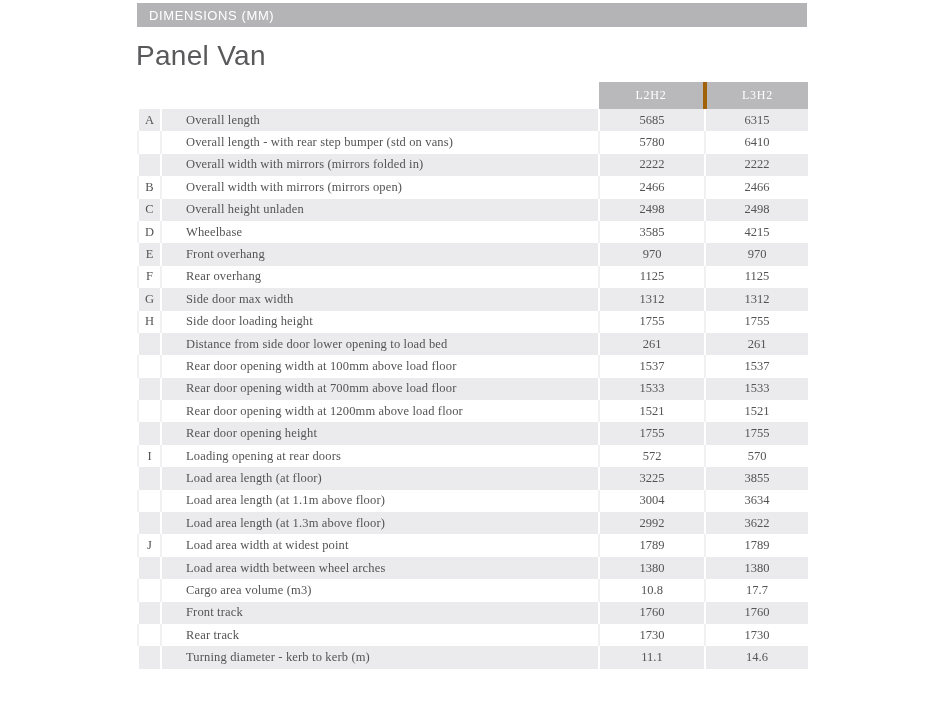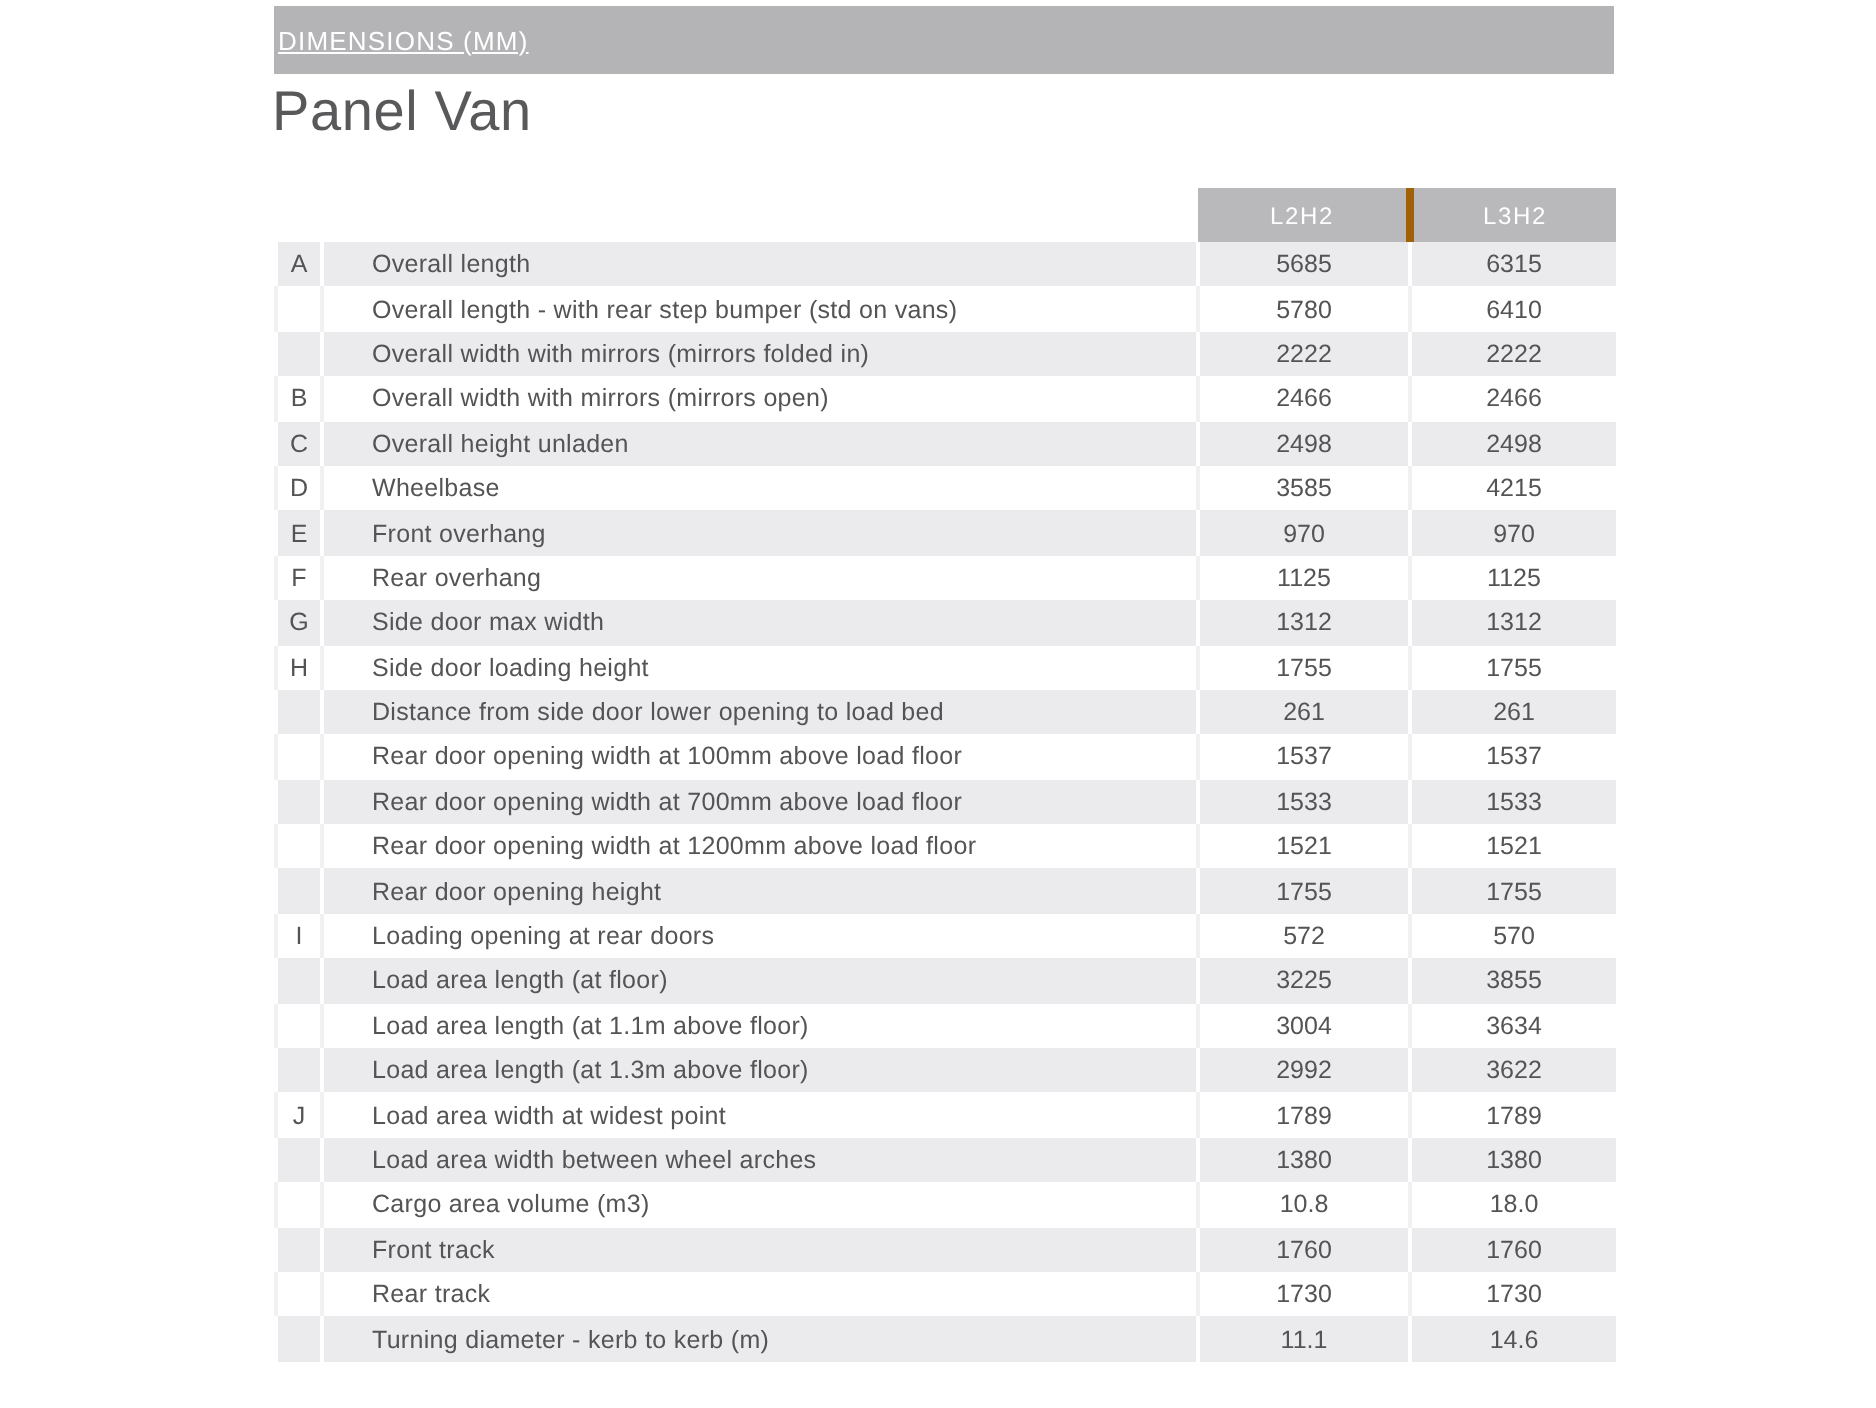--- a/index.html
+++ b/index.html
@@ -13,49 +13,49 @@
     width: 938px;
     height: 704px;
     background: #ffffff;
     overflow: hidden;
   }
   .section-bar {
     position: absolute;
     left: 137px;
     top: 3px;
     width: 670px;
-    height: 34px;
+    height: 24px;
     background: #b4b4b6;
     color: #ffffff;
     font-size: 13px;
     letter-spacing: 0.6px;
     display: flex;
     align-items: center;
-    padding-left: 2px;
+    padding-left: 12px;
     box-sizing: border-box;
-    text-decoration: underline;
   }
   .page-title {
     position: absolute;
     left: 136px;
     top: 40px;
     font-size: 28px;
     font-weight: 400;
     color: #59595b;
     letter-spacing: 0.3px;
   }
   table.dim-table {
     position: absolute;
     left: 137px;
-    top: 94px;
+    top: 82px;
     width: 670px;
     border-collapse: collapse;
     table-layout: fixed;
     font-size: 12.5px;
     color: #545456;
+    font-family: Liberation Serif, serif;
   }
   table.dim-table th {
     height: 27px;
     padding: 0;
     font-weight: 400;
     font-size: 12px;
     letter-spacing: 0.8px;
     color: #ffffff;
     text-align: center;
   }
@@ -230,21 +230,21 @@
         <tr>
           <td class="letter"></td>
           <td class="label">Load area width between wheel arches</td>
           <td class="val">1380</td>
           <td class="val">1380</td>
         </tr>
         <tr>
           <td class="letter"></td>
           <td class="label">Cargo area volume (m3)</td>
           <td class="val">10.8</td>
-          <td class="val">18.0</td>
+          <td class="val">17.7</td>
         </tr>
         <tr>
           <td class="letter"></td>
           <td class="label">Front track</td>
           <td class="val">1760</td>
           <td class="val">1760</td>
         </tr>
         <tr>
           <td class="letter"></td>
           <td class="label">Rear track</td>

